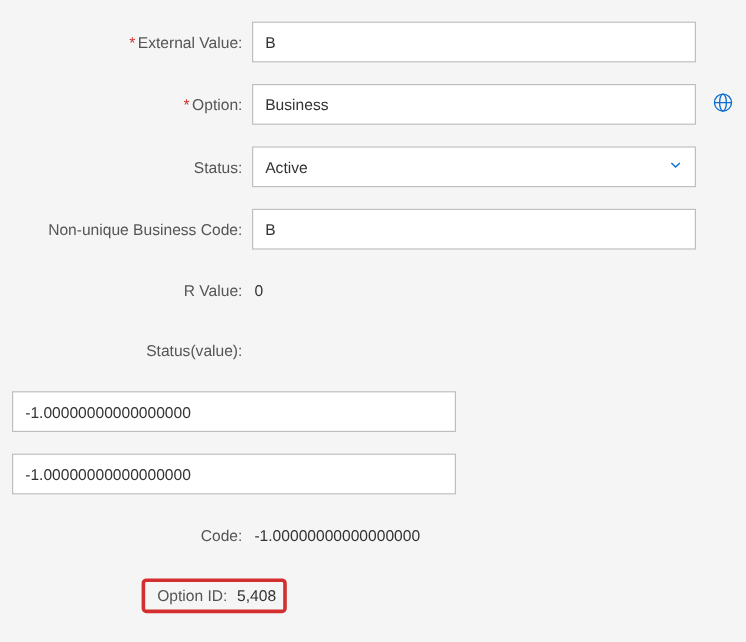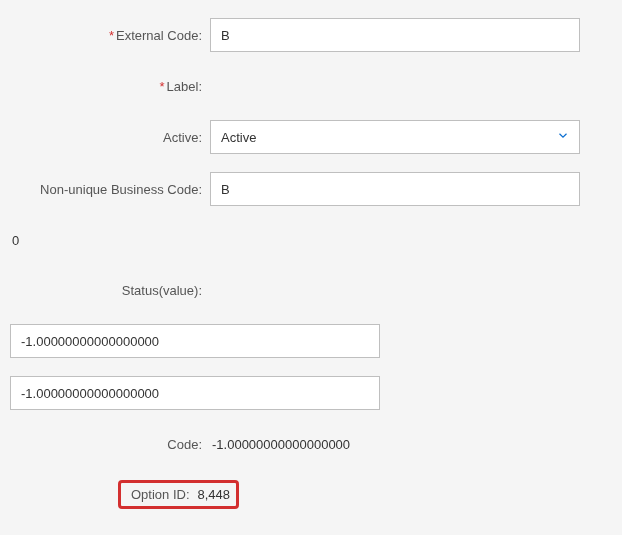--- a/index.html
+++ b/index.html
@@ -80,37 +80,47 @@
     }
     .highlight-box .val-inner { color: #333; }
     .option-row { padding-left: 118px; }
   </style>
 </head>
 <body>
 
 <div class="form-row">
   <div class="label-cell">
     <span class="req">*</span>
-    <span>External Code:</span>
+    <span>External Value:</span>
   </div>
   <div class="value-cell">
     <input class="text-input" type="text" value="B" style="">
   </div>
 </div>
 
 <div class="form-row">
   <div class="label-cell">
     <span class="req">*</span>
-    <span>Label:</span>
+    <span>Option:</span>
+  </div>
+  <div class="value-cell">
+    <input class="text-input" type="text" value="Business" style="">
+    <span class="globe-icon">
+      <svg width="17" height="17" viewBox="0 0 24 24" fill="none" stroke="#0a6ed1" stroke-width="1.6">
+        <circle cx="12" cy="12" r="10"></circle>
+        <ellipse cx="12" cy="12" rx="4" ry="10"></ellipse>
+        <line x1="2" y1="12" x2="22" y2="12"></line>
+      </svg>
+    </span>
   </div>
 </div>
 
 <div class="form-row">
   <div class="label-cell">
-    <span>Active:</span>
+    <span>Status:</span>
   </div>
   <div class="value-cell">
     <div class="select-wrap">
       <input class="text-input select-input" type="text" readonly="" value="Active" style="">
       <span class="chevron">
         <svg width="14" height="14" viewBox="0 0 24 24" fill="none" stroke="#0a6ed1" stroke-width="2">
           <polyline points="6 9 12 15 18 9"></polyline>
         </svg>
       </span>
     </div>
@@ -120,20 +130,23 @@
 <div class="form-row">
   <div class="label-cell">
     <span>Non-unique Business Code:</span>
   </div>
   <div class="value-cell">
     <input class="text-input" type="text" value="B" style="">
   </div>
 </div>
 
 <div class="form-row">
+  <div class="label-cell">
+    <span>R Value:</span>
+  </div>
   <div class="value-cell">
     <span class="static-value">0</span>
   </div>
 </div>
 
 <div class="form-row">
   <div class="label-cell">
     <span>Status(value):</span>
   </div>
   <div class="value-cell">
@@ -158,20 +171,20 @@
     <span>Code:</span>
   </div>
   <div class="value-cell">
     <span class="static-value">-1.00000000000000000</span>
   </div>
 </div>
 
 <div class="form-row option-row">
   <div class="highlight-box">
     <span class="label-inner">Option ID:</span>
-    <span class="val-inner">8,448</span>
+    <span class="val-inner">5,408</span>
   </div>
 </div>
 
 <div class="form-row">
   
   
 </div>
 
 </body></html>

